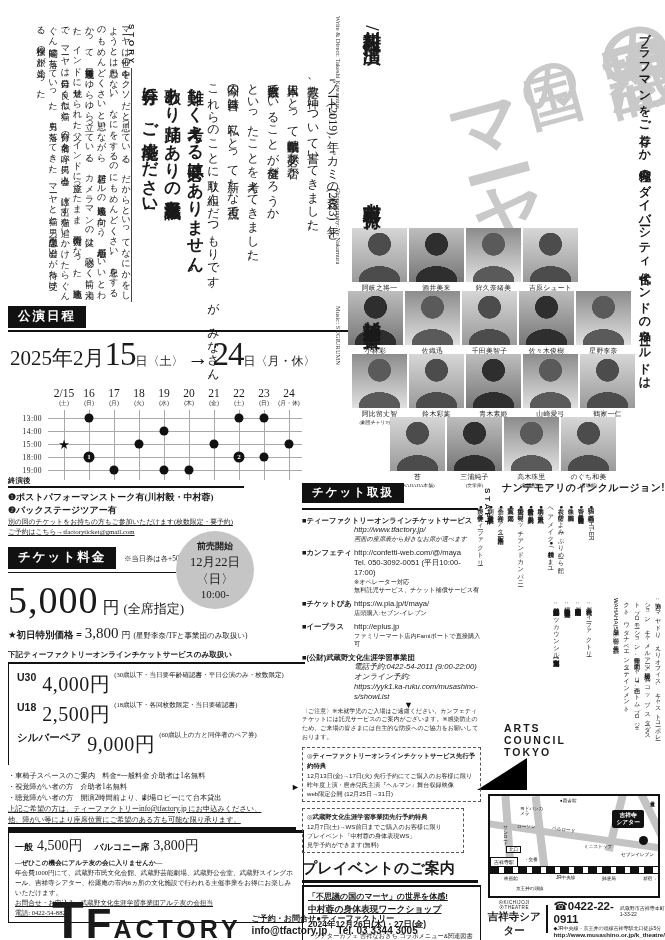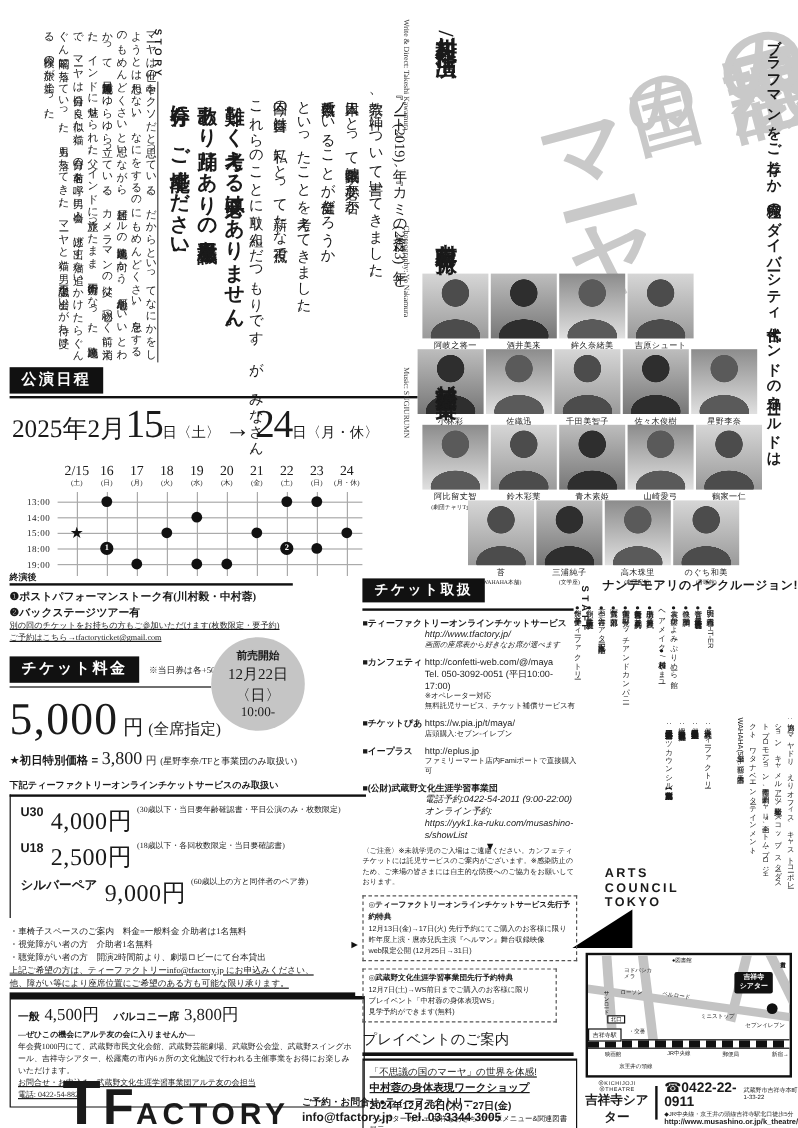--- a/index.html
+++ b/index.html
@@ -90,21 +90,21 @@
   .rcol{position:absolute;left:302px;top:482px;width:179px;z-index:4;}
   .vendor{display:flex;font-size:7.6px;line-height:1.3;margin-bottom:5px;}
   .v-name{font-weight:bold;flex:none;font-family:"Liberation Sans","DejaVu Sans",sans-serif;font-size:7.4px;}
   .v-block .v-lines{margin-left:52px;font-style:italic;}
   .v-row .v-name{width:52px;}
   .v-sub{font-size:6.2px;color:#222;}
   .caution{font-size:6px;line-height:1.45;color:#222;margin:4px 0 6px;}
   .pbox{border:1px dashed #555;padding:3px 4px;font-size:6.1px;line-height:1.5;margin-bottom:6px;text-align:left;}
   .pbox div:first-child{font-weight:bold;font-size:6.4px;}
   .preevent-box{border:1px solid #111;border-top:2.5px solid #111;padding:4px 5px;margin-top:2px;}
-  .pe-t1{font-size:8px;font-weight:normal;text-decoration:underline;}
+  .pe-t1{font-size:8px;font-weight:bold;text-decoration:underline;}
   .pe-t2{font-size:8.8px;font-weight:bold;text-decoration:underline;margin-top:2px;}
   .pe-date{font-size:8.5px;font-weight:bold;margin-top:3px;}
   .pe-items div{font-size:6.2px;line-height:1.55;}
 
   
   .staff-label{left:483px;top:488px;font-size:8px;font-weight:bold;letter-spacing:3px;z-index:3;}
   .staff-cols{left:495px;top:503px;width:100px;height:244px;font-size:6.3px;line-height:1.28;z-index:3;}
   .staff-cols div{margin-left:2px;}
   .coop{left:597px;top:598px;width:66px;height:140px;font-size:6.1px;line-height:1.72;z-index:3;}
   .orgs{left:534px;top:602px;width:60px;height:140px;font-size:6.2px;line-height:1.75;z-index:3;}
@@ -439,21 +439,21 @@
         <div>昨年度上演・麿赤兒氏主演『ヘルマン』舞台収録映像</div>
         <div>web限定公開 (12月25日→31日)</div>
       </div>
     <div class="pbox" style="width:152px;">
         <div>◎武蔵野文化生涯学習事業団先行予約特典</div>
         <div>12月7日(土)→WS前日までご購入のお客様に限り</div>
         <div>プレイベント「中村蓉の身体表現WS」</div>
         <div>見学予約ができます(無料)</div>
       </div>
 
-    <div style="font-size:12px;font-weight:normal;margin-top:2px;">プレイベントのご案内</div>
+    <div style="font-size:15px;font-weight:bold;margin-top:2px;">プレイベントのご案内</div>
     <div style="width:176px;height:2.5px;background:#111;margin-top:2px;"></div>
     <div class="preevent-box">
       <div class="pe-t1">「不思議の国のマーヤ」の世界を体感!</div>
       <div class="pe-t2">中村蓉の身体表現ワークショップ</div>
       <div class="pe-date">2024年12月26日(木)・27日(金)</div>
       <div class="pe-items">
           <div>・シアターカフェ 吉祥なおきち コラボメニュー&amp;関連図書展示</div>
         </div>
 
     </div>

